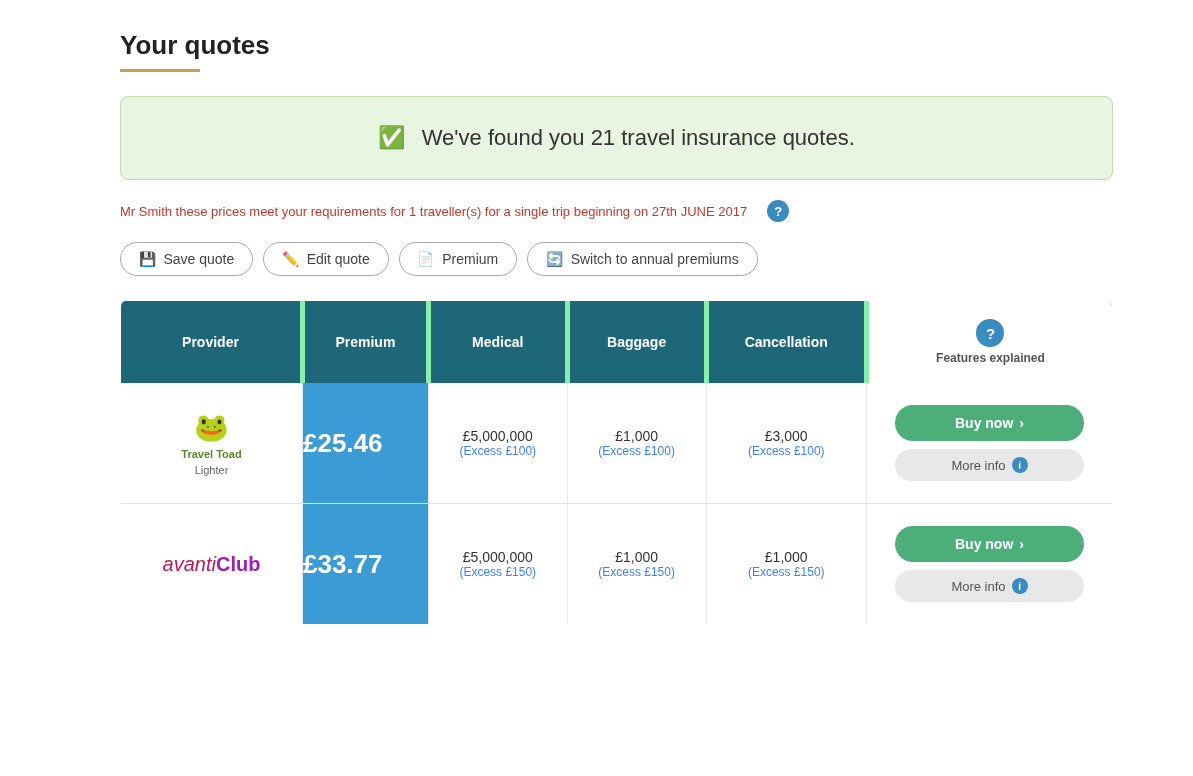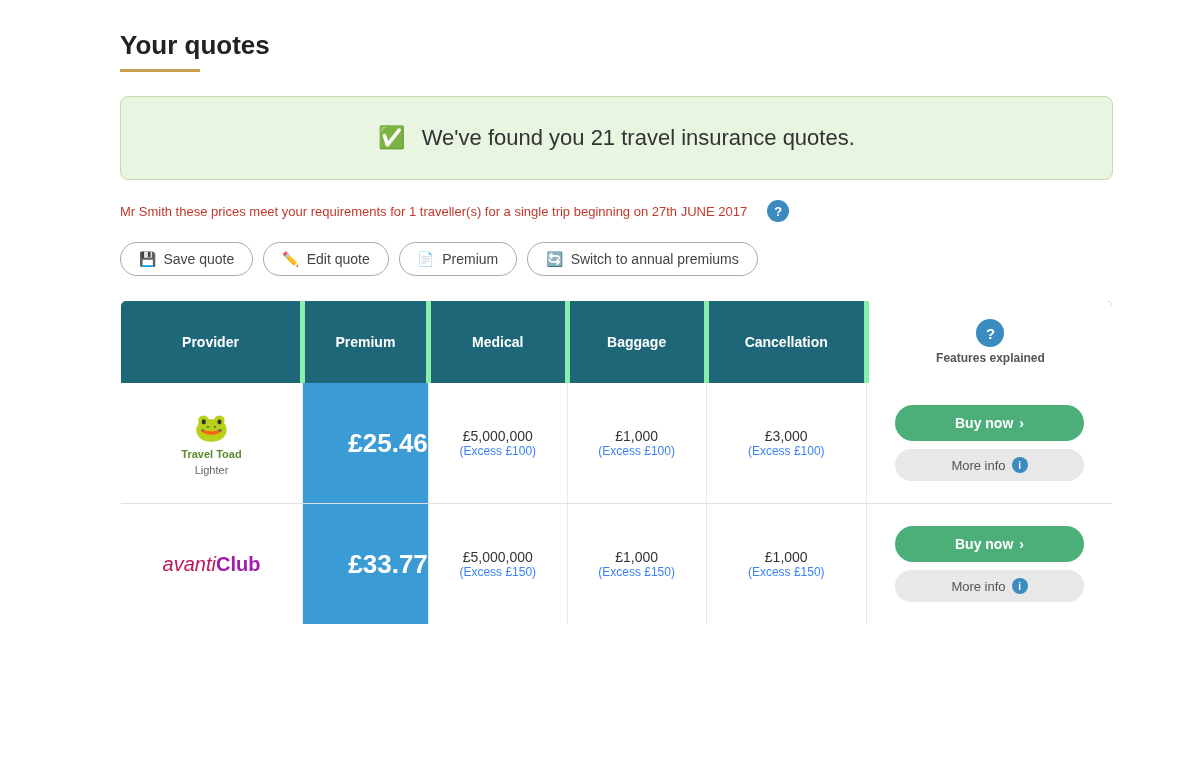--- a/index.html
+++ b/index.html
@@ -230,21 +230,21 @@
       display: inline-flex;
       align-items: center;
       justify-content: center;
       font-size: 10px;
       font-weight: bold;
       flex-shrink: 0;
     }
     .premium-inner {
       display: flex;
       align-items: center;
-      justify-content: flex-end;
+      justify-content: flex-start;
       height: 120px;
     }
   </style>
 </head>
 <body>
 
 <div class="page-wrapper">
   <h1 class="page-title">Your quotes</h1>
   <div class="title-underline"></div>
 

